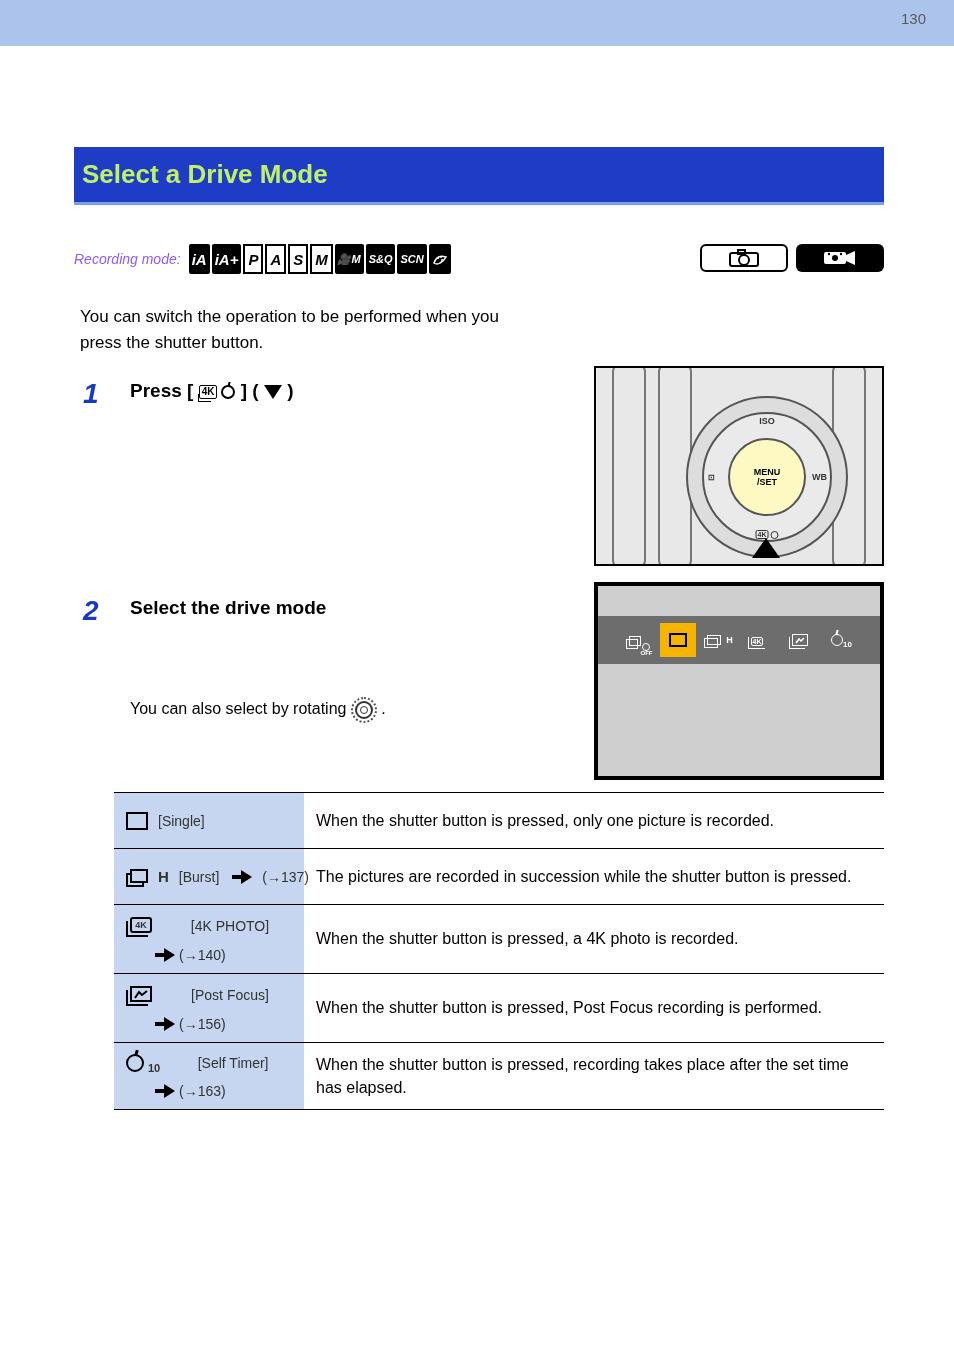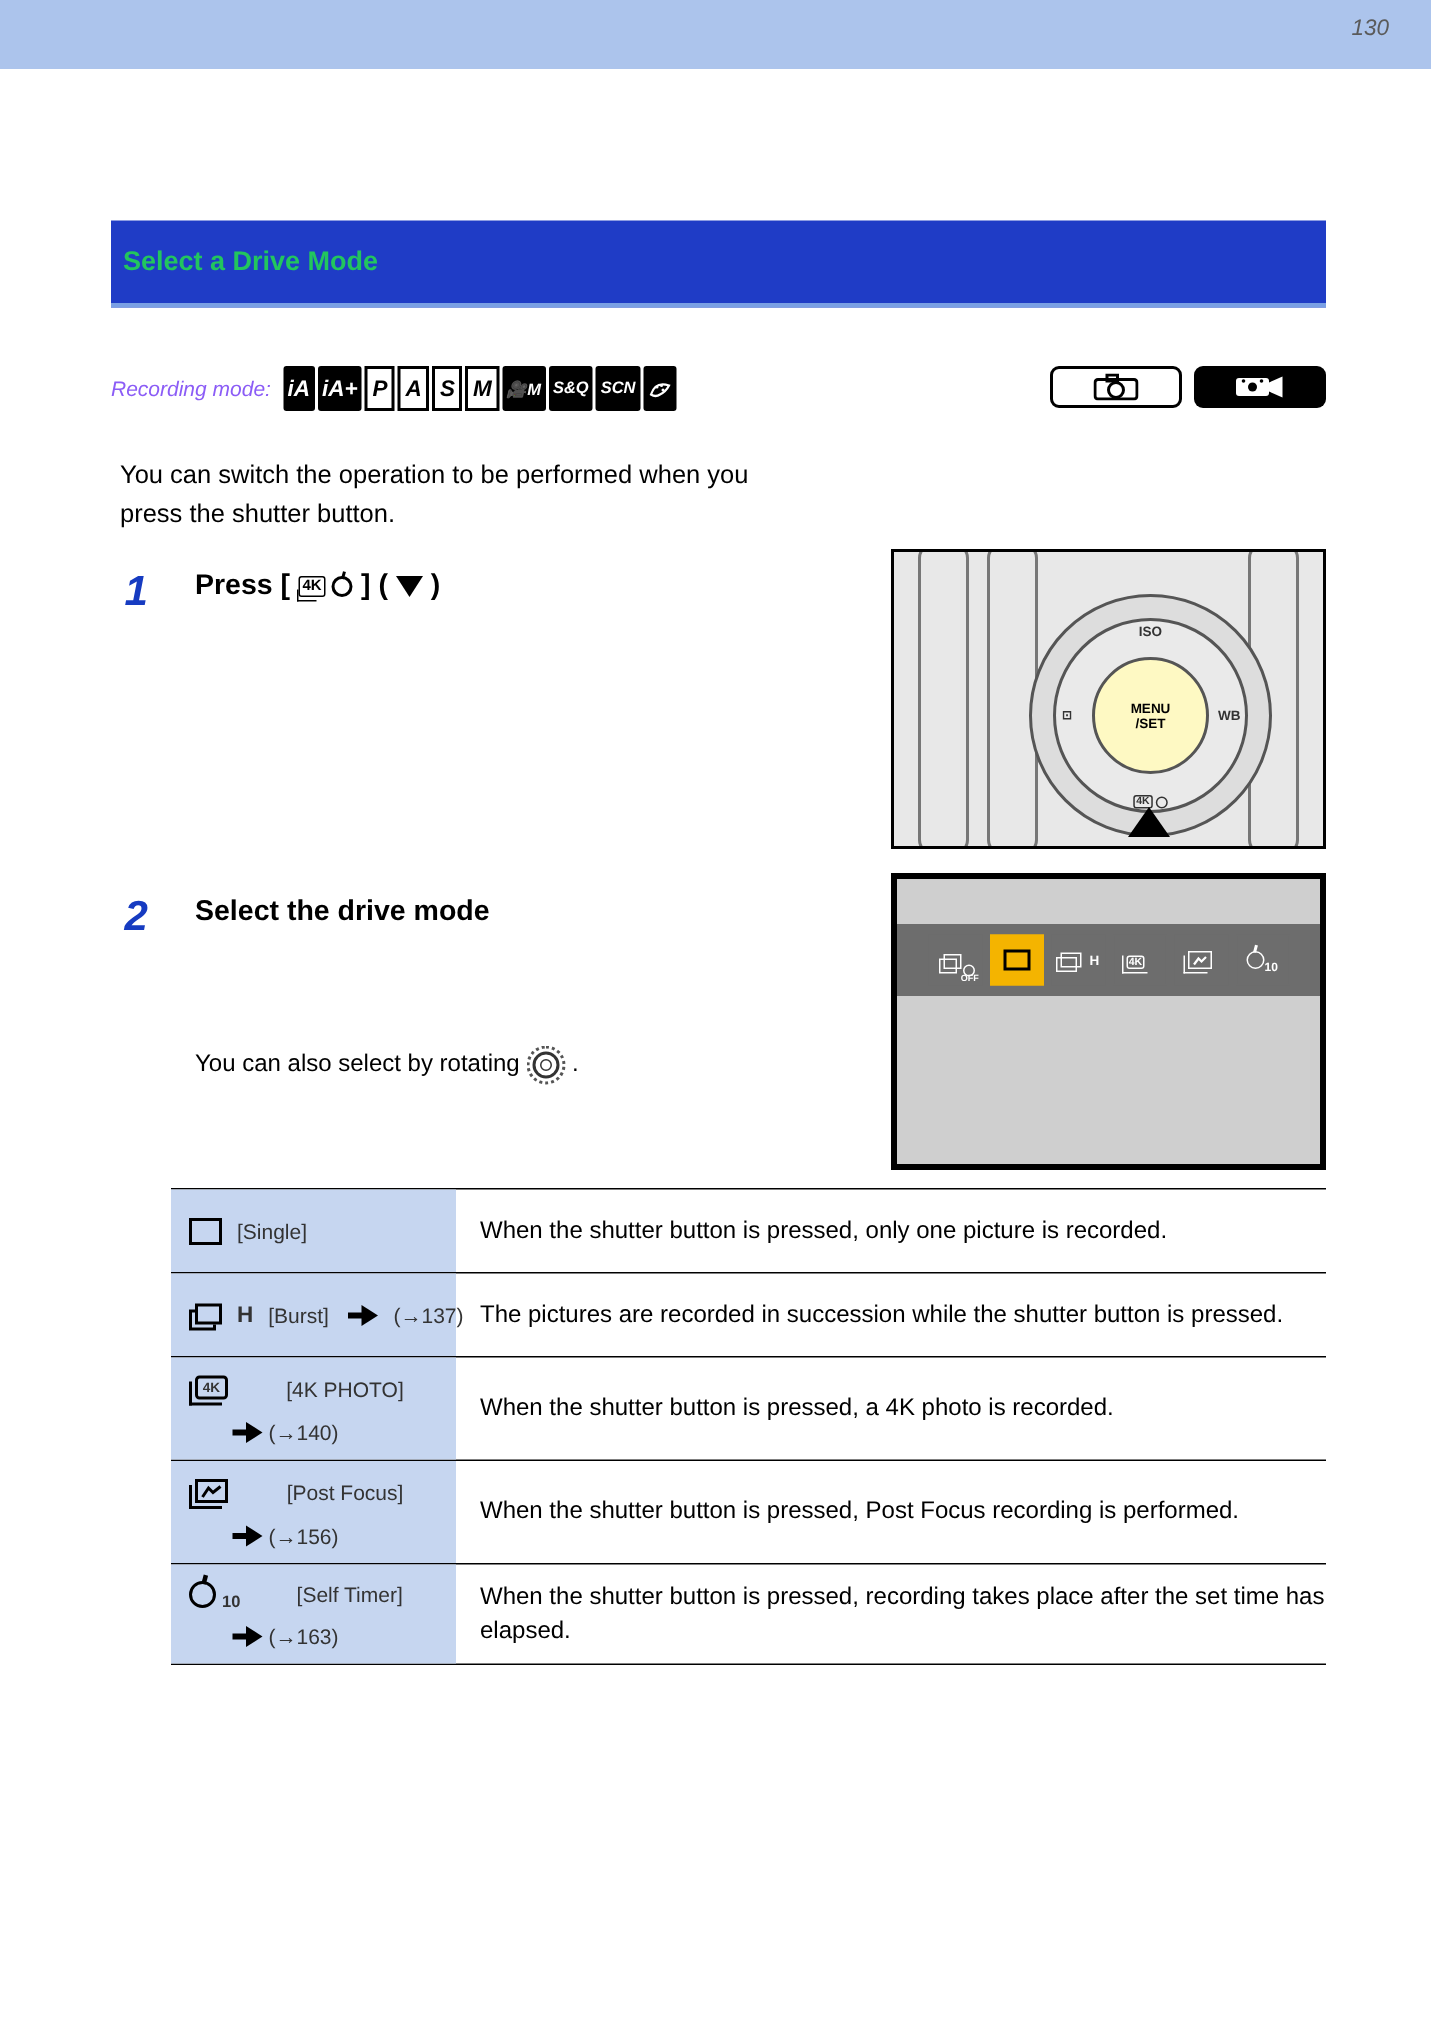--- a/index.html
+++ b/index.html
@@ -1,22 +1,22 @@
 <!DOCTYPE html>
 <html><head>
 <meta charset="utf-8">
 <style>
   * { margin: 0; padding: 0; box-sizing: border-box; }
   html, body { width: 954px; height: 1345px; font-family: Arial, Helvetica, sans-serif; color: #000; background: #fff; }
   .page { position: relative; width: 954px; height: 1345px; background: #fff; }
   .top-band { position: absolute; left: 0; right: 0; top: 0; height: 46px; background: #acc4ec; }
-  .page-num { position: absolute; right: 28px; top: 10px; font-size: 15px; font-style: italic; color: #5a5a5a; }
+  .page-num { position: absolute; right: 28px; top: 10px; font-size: 15px; color: #5a5a5a; }
 
   .blue-bar { position: absolute; left: 74px; right: 70px; top: 147px; height: 58px; background: #1f3cc6; border-bottom: 3px solid #7aa0e4; display: flex; align-items: center; padding-left: 8px; }
-  .blue-bar-title { color: #22c55e; font-size: 18px; font-weight: bold; }
+  .blue-bar-title { color: #bef264; font-size: 26px; font-weight: bold; }
 
   .mode-row { position: absolute; left: 74px; top: 244px; display: flex; gap: 2px; }
   .mode-cell { height: 30px; display: inline-flex; align-items: center; justify-content: center; font-style: italic; font-weight: bold; font-size: 15px; padding: 0 3px; }
   .rec-mode { font-size: 14px; font-style: italic; color: #8b5cf6; margin-right: 6px; align-self: center; }
   .inv { background: #000; color: #fff; border-radius: 2px; }
 
   .right-icons { position: absolute; right: 70px; top: 244px; display: flex; gap: 8px; }
   .ricon { width: 88px; height: 28px; border: 2px solid #000; border-radius: 6px; display: flex; align-items: center; justify-content: center; background: #fff; }
   .ricon-inv { width: 88px; height: 28px; border-radius: 6px; background: #000; display: flex; align-items: center; justify-content: center; }
 
@@ -61,21 +61,21 @@
   .screen .bar { position:absolute; left:0; right:0; top:30px; height:48px; background:#6d6d6d; display:flex; align-items:center; justify-content:center; gap:5px; }
   .cell { width:36px; height:34px; background:#6d6d6d; border:1px solid #6d6d6d; display:flex; align-items:center; justify-content:center; color:#fff; font-size:10px; font-weight:bold; position:relative; }
   .cell.active { background:#f4b400; border:1px solid #f4b400; }
   .cell .rect { width:18px; height:14px; border:2px solid #fff; }
   .cell.active .rect { border-color:#000; }
 
   
   .tbl { position:absolute; left:114px; right:70px; top:792px; border-top:1px solid #000; }
   .trow { display:flex; border-bottom:1px solid #000; min-height:56px; }
   .tcell-ico { width:190px; background:#c6d6f0; display:flex; align-items:center; gap:10px; padding:10px 10px 10px 12px; font-size:14px; color:#333;text-align:center; }
-  .tcell-desc { flex:1; padding:10px 0; font-size:16px; line-height:1.45; display:flex; align-items:center;margin-left:16px; }
+  .tcell-desc { flex:1; padding:10px 12px; font-size:16px; line-height:1.45; display:flex; align-items:center; }
   .arrow-right { display:inline-block; width:0; height:0; border-top:7px solid transparent; border-bottom:7px solid transparent; border-left:11px solid #000; margin-left:2px; }
   .arrow-right:after { content:""; display:block; position:relative; left:-20px; top:-2px; width:10px; height:4px; background:#000; }
 
   .iset { display:inline-flex; align-items:center; gap:6px; }
   .single-rect { width:22px; height:18px; border:2.5px solid #000; }
   .burst-ico { position:relative; width:26px; height:20px; }
   .burst-ico .a { position:absolute; width:18px; height:14px; border:2.5px solid #000; background:#c6d6f0; }
   .burst-ico .a.b1 { left:0; bottom:0; }
   .burst-ico .a.b2 { left:4px; bottom:4px; }
   .h-letter { font-weight:bold; font-size:15px; }

